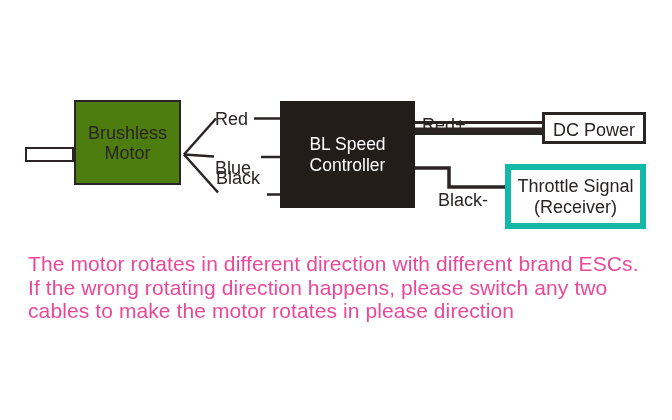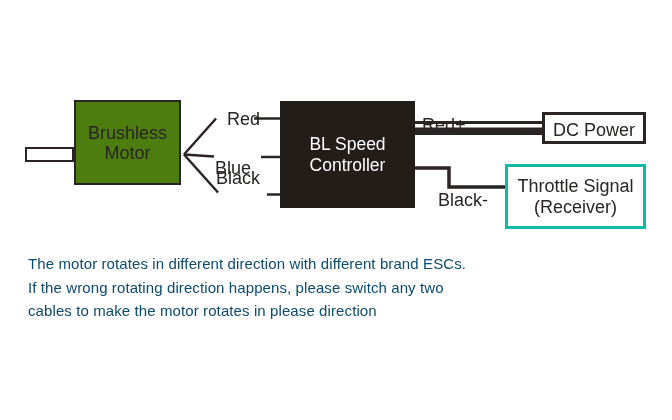--- a/index.html
+++ b/index.html
@@ -44,37 +44,37 @@
   .dc-box {
     left: 542px; top: 112px; width: 104px; height: 32px;
     border: 3px solid #2a2424; background: #ffffff;
     box-sizing: border-box;
     display: flex; align-items: flex-end; justify-content: center;
     font-size: 18px;
   }
   
   .throttle-box {
     left: 505px; top: 164px; width: 141px; height: 65px;
-    border: 3px solid #14b8a6; background: #ffffff;
+    border: 6px solid #14b8a6; background: #ffffff;
     box-sizing: border-box;
     display: flex; align-items: center; justify-content: center;
     text-align: center; font-size: 18px; line-height: 21px;
   }
 
   .wire-label { font-size: 18px; line-height: 18px; }
-  .lbl-red    { left: 227px; top: 110px; }
+  .lbl-red    { left: 215px; top: 110px; }
   .lbl-blue   { left: 215px; top: 159px; }
   .lbl-black  { left: 216px; top: 169px; }
   .lbl-redp   { left: 422px; top: 116px; }
   .lbl-blackm { left: 422px; top: 191px; margin-left: 16px; }
 
   .note {
     left: 28px; top: 252px; width: 636px;
-    font-size: 15px; line-height: 23.5px;
-    letter-spacing: 0.1px; color: #0c4a6e;
+    font-size: 21px; line-height: 23.5px;
+    letter-spacing: 0.1px; color: #ec4899;
   }
 </style>
 </head>
 <body>
 
 <div class="screen">
 
   <svg class="wires" viewBox="0 0 672 420" xmlns="http://www.w3.org/2000/svg">
 
     <line x1="184" y1="154.5" x2="216" y2="118.5" stroke="#2a2424" stroke-width="2.5"></line>

